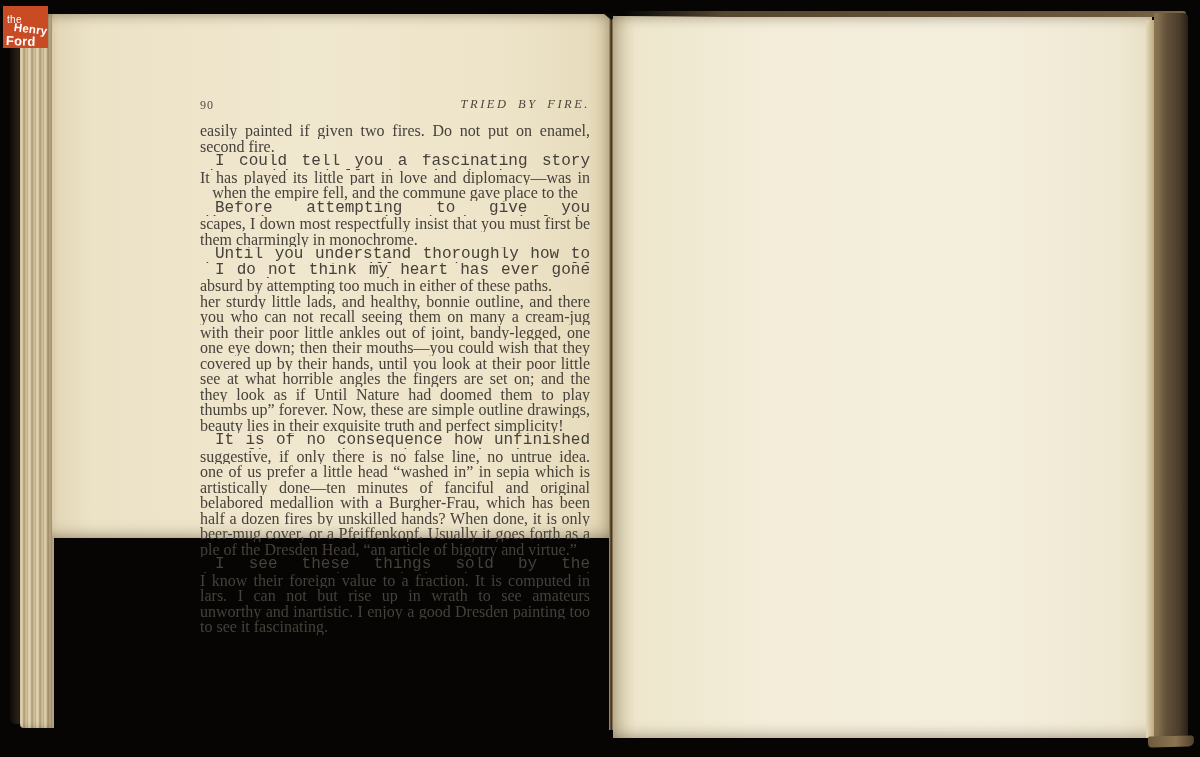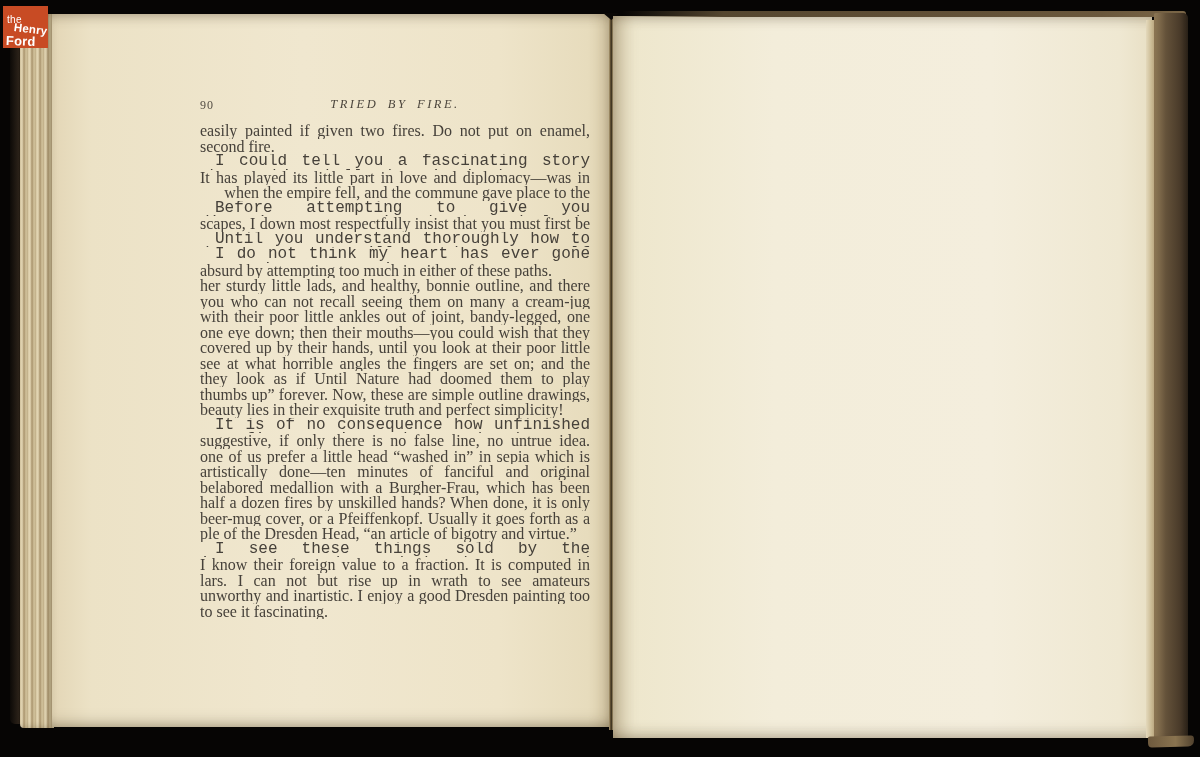--- a/index.html
+++ b/index.html
@@ -16,21 +16,21 @@
   }
   .page-edges-left{
     position:absolute;left:20px;top:14px;width:34px;height:714px;
     background:repeating-linear-gradient(90deg,
       #d6c7a3 0px,#e5d8b6 2px,#a8936c 4px,#d2c29c 6px,#bfae87 8px);
     border-radius:2px 0 0 4px;
     box-shadow:inset -4px 0 6px rgba(60,45,25,.35);
   }
   .page{position:absolute;}
   .page-left{
-    left:52px;top:14px;width:558px;height:713px;
+    left:52px;top:14px;width:558px;height:524px;
     background:linear-gradient(90deg,#e3d6b6 0%,#ecE2c6 7%,#f0e7cf 45%,#eee4c9 80%,#e7dcbd 96%,#ddd0ae 100%);
     box-shadow:inset 0 10px 14px -10px rgba(70,55,30,.45),
                inset 0 -12px 16px -12px rgba(70,55,30,.5),
                inset -10px 0 16px -8px rgba(95,75,45,.38);
   }
   .page-right{
     left:613px;top:16px;width:539px;height:722px;
     background:linear-gradient(90deg,#e4dabb 0%,#eee7cd 4%,#f3edda 30%,#f4eedd 70%,#efe8d2 94%,#e8dfc4 100%);
     box-shadow:inset 14px 0 20px -10px rgba(95,75,45,.42),
                inset 0 10px 14px -10px rgba(70,55,30,.4),
@@ -65,32 +65,32 @@
     background:linear-gradient(90deg,#6e5a3e,#8a7450 60%,#51422e);
     border-radius:2px 3px 6px 4px;transform:rotate(-1.5deg);
   }
   
   .pagenum{
     position:absolute;left:148px;top:84px;
     font-size:12px;color:#534d44;letter-spacing:1px;
   }
   .running-header{
     position:absolute;left:148px;top:83px;width:390px;
-    text-align:center;font-style:italic;font-size:12.5px;
+    text-align:right;font-style:italic;font-size:12.5px;
     letter-spacing:2.5px;color:#4c463d;word-spacing:4px;
   }
   .body-text{
     position:absolute;left:148px;top:109px;width:390px;
     font-size:16px;line-height:15.5px;color:#46413a;
   }
   .body-text .line{
     height:15.5px;overflow:hidden;
     text-align:justify;text-align-last:justify;
   }
-  .body-text .line.end{text-align:right;text-align-last:left;}
+  .body-text .line.end{text-align:center;text-align-last:left;}
   .body-text .line.ind{text-indent:15px;font-family:Liberation Mono, monospace;}
   
   .logo{
     position:absolute;left:3px;top:6px;width:45px;height:42px;
     color:#fff;font-family:"Liberation Sans",sans-serif;
   }
   .logo .logo-the{
     position:absolute;left:4px;top:8px;font-size:10px;font-weight:400;
     letter-spacing:.3px;
   }
@@ -115,20 +115,21 @@
     <span class="pagenum">90</span>
     <div class="running-header">TRIED BY FIRE.</div>
     <div class="body-text">
         <div class="line">easily painted if given two fires.  Do not put on enamel, except for the</div>
         <div class="line end">second fire.</div>
         <div class="line ind">I could tell you a fascinating story about this shell, but it is best not.</div>
         <div class="line">It has played its little part in love and diplomacy—was in the Tuileries</div>
         <div class="line end">when the empire fell, and the commune gave place to the republic.</div>
         <div class="line ind">Before attempting to give you directions concerning heads and land-</div>
         <div class="line">scapes, I down most respectfully insist that you must first be able to draw</div>
+        <div class="line end">them charmingly in monochrome.</div>
         <div class="line ind">Until you understand thoroughly how to draw, you will make yourself</div>
         <div class="line ind">I do not think my heart has ever gone out in compassion to any one</div>
         <div class="line end">absurd by attempting too much in either of these paths.</div>
         <div class="line">her sturdy little lads, and healthy, bonnie outline, and there is not one of</div>
         <div class="line">you who can not recall seeing them on many a cream-jug and tea-cup,</div>
         <div class="line">with their poor little ankles out of joint, bandy-legged, one eye up and</div>
         <div class="line">one eye down; then their mouths—you could wish that they could all be</div>
         <div class="line">covered up by their hands, until you look at their poor little paddies, and</div>
         <div class="line">see at what horrible angles the fingers are set on; and the thumbs!</div>
         <div class="line">they look as if Until Nature had doomed them to play “Simon says</div>

